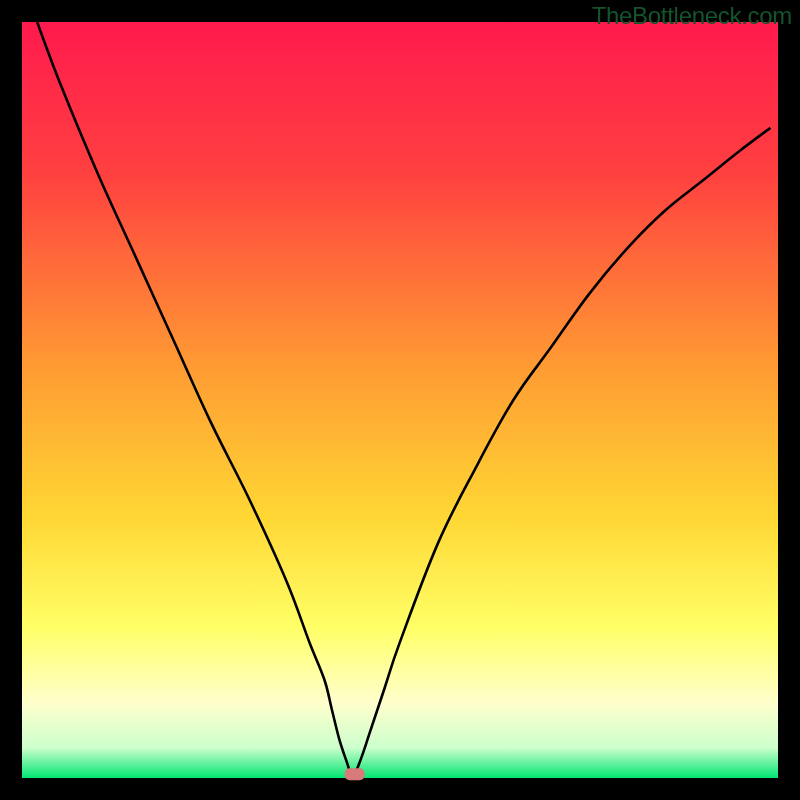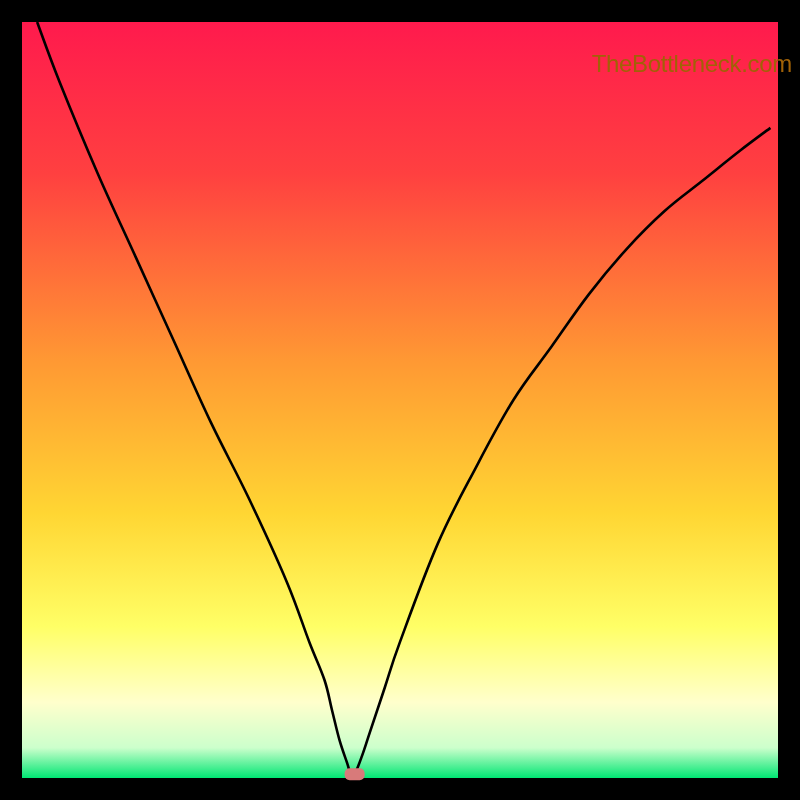--- a/index.html
+++ b/index.html
@@ -17,24 +17,23 @@
   }
   svg {
     display: block;
   }
   .watermark {
     position: absolute;
     top: 2px;
     right: 8px;
     font-family: Arial, Helvetica, sans-serif;
     font-size: 24px;
-    color: #a16207;
+    color: #14532d;
     font-weight: 500;
     letter-spacing: -0.3px;
-    margin-top: 48px;
   }
 </style>
 </head>
 <body>
 
 <div class="chart-container">
   <svg id="chart-svg" width="800" height="800" viewBox="0 0 800 800">
     <defs>
       <linearGradient id="bg-grad" x1="0" y1="0" x2="0" y2="1">
           <stop offset="0%" stop-color="#ff1a4d"></stop>

